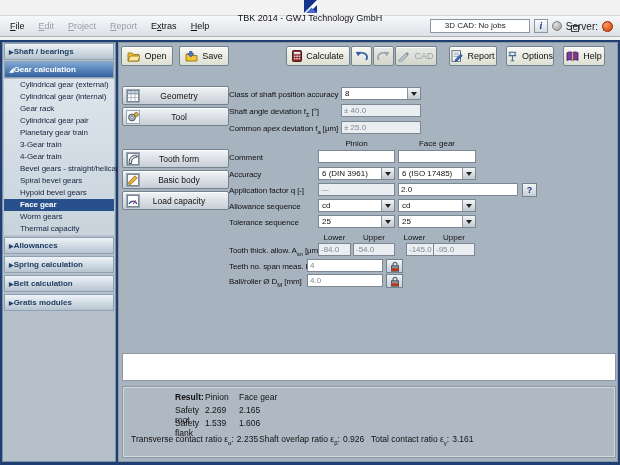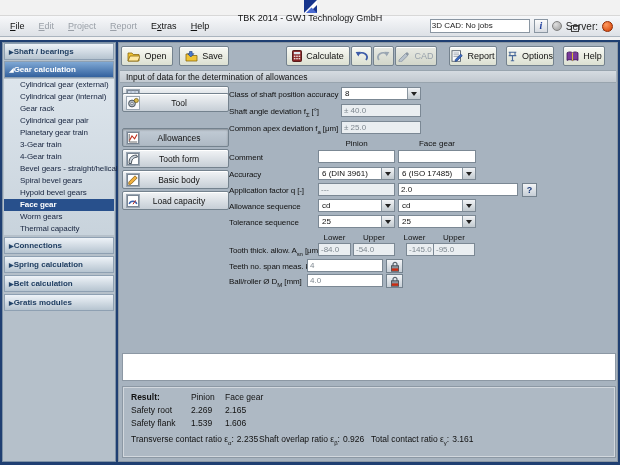--- a/index.html
+++ b/index.html
@@ -13,21 +13,21 @@
   .win-controls { margin-left:auto; display:flex; height:100%; }
   .win-btn { width:30px; display:flex; align-items:center; justify-content:center; font-size:10px; color:#333; cursor:default; }
   .maxbox { width:8px; height:7px; border:1px solid #444; display:inline-block; }
 
   
   .menubar { height:21px; background:linear-gradient(#f7f8fa,#dde1e6); display:flex; align-items:center; padding-left:3px; border-bottom:1px solid #aab4be; }
   .mi { font-size:9px; color:#111; padding:2px 7px; }
   .mi u { text-decoration:underline; }
   .mi.disabled { color:#9aa0a8; }
   .menu-right { margin-left:auto; display:flex; align-items:center; gap:4px; padding-right:7px; }
-  .cad-box { width:100px; height:14px; background:#fff; border:1px solid #8a96a2; font-size:8px; color:#222; padding:1px 1px; }
+  .cad-box { width:100px; height:14px; background:#fff; border:1px solid #8a96a2; font-size:8px; color:#222; padding:1px 14px; }
   .ibtn { width:14px; height:14px; background:linear-gradient(#fcfcfc,#d8dce2); border:1px solid #8a96a2; font-family:"Liberation Serif",serif; font-style:italic; font-weight:bold; font-size:10px; color:#1a3a9a; text-align:center; line-height:12px; }
   .dot { width:10px; height:10px; border-radius:50%; }
   .dot-gray { background:radial-gradient(circle at 35% 30%, #e0e0e0, #9a9a9a); border:1px solid #808080; }
   .dot-red { width:11px; height:11px; background:radial-gradient(circle at 35% 30%, #ff9a60, #d03c00); border:1px solid #902800; }
   .server-lbl { font-size:10px; color:#222;text-align:right; }
 
   
   .main { position:absolute; top:40px; left:0; right:0; bottom:0; background:#1f3f72; }
 
   
@@ -59,21 +59,21 @@
   .combo { position:absolute; height:13px; background:#fff; border:1px solid #7b8894; display:flex; }
   .combo-val { flex:1; font-size:8px; color:#111; padding:1px 0 0 3px; white-space:nowrap; overflow:hidden; }
   .combo-btn { width:13px; background:linear-gradient(#f2f4f6,#c2cad0); border-left:1px solid #8a96a0; display:flex; align-items:center; justify-content:center; }
   .tri { width:0; height:0; border-left:3px solid transparent; border-right:3px solid transparent; border-top:4px solid #222; }
   .colhead { position:absolute; font-size:8px; color:#111; text-align:center; }
   .sqbtn { position:absolute; height:14px; background:linear-gradient(#f2f4f6,#c6ced6); border:1px solid #74828e; display:flex; align-items:center; justify-content:center; font-size:9px; font-weight:bold; color:#1a3a7a; }
 
   .white-area { position:absolute; top:310px; left:3px; width:494px; height:28px; background:#fff; border:1px solid #8c98a4; }
   .result-panel { position:absolute; top:343px; left:3px; width:494px; height:72px; background:#aeb9c4; border:1px solid #8c98a4; box-shadow:inset 0 0 0 1px rgba(255,255,255,.45); font-size:8.5px; color:#111; }
   .rrow { position:absolute; left:8px; display:flex; }
-  .rlabel-col { width:60px; }
+  .rlabel-col { width:30px;margin-left:44px; }
   .rval1 { width:34px; }
   .rratio { position:absolute; top:47px; white-space:nowrap; }
   .rratio .val { margin-left:3px; }
 </style>
 </head>
 <body>
 
 <div class="window">
 
   <div class="titlebar">
@@ -131,21 +131,21 @@
         <div class="si">4-Gear train</div>
         <div class="si">Bevel gears - straight/helical</div>
         <div class="si">Spiral bevel gears</div>
         <div class="si">Hypoid bevel gears</div>
         <div class="si sel">Face gear</div>
         <div class="si">Worm gears</div>
         <div class="si">Thermal capacity</div>
       </div>
       <div class="sg" style="top:194px">
           <span class="arr">▶</span>
-          <span>Connections</span>
+          <span>Allowances</span>
         </div>
       <div class="sg" style="top:213px">
           <span class="arr">▶</span>
           <span>Spring calculation</span>
         </div>
       <div class="sg" style="top:232px">
           <span class="arr">▶</span>
           <span>Belt calculation</span>
         </div>
       <div class="sg" style="top:251px">
@@ -223,51 +223,40 @@
         <span>Options</span>
       </div>
       <div class="tb-btn" style="left:444px;width:42px">
         <svg width="13" height="11" viewBox="0 0 13 11">
             <path d="M1 1.8 C3 0.6 5 0.6 6.5 1.8 C8 0.6 10 0.6 12 1.8 V9.4 C10 8.4 8 8.4 6.5 9.6 C5 8.4 3 8.4 1 9.4 Z" fill="#7a3a9a" stroke="#3c1454" stroke-width="0.8"></path>
             <path d="M6.5 1.8 V9.6" stroke="#d8c030" stroke-width="1"></path>
           </svg>
         <span>Help</span>
       </div>
 
-      <div class="infobar">Input of data for the determination of allowances</div>
 
       <div class="navbtn" style="top:43px">
         <span class="nicon">
             <svg width="12" height="12">
               <rect x="0.5" y="0.5" width="11" height="11" fill="#fff" stroke="#7a8694"></rect>
               <rect x="0.5" y="0.5" width="11" height="3.2" fill="#c8d4e4" stroke="#7a8694"></rect>
               <path d="M0.5 3.7 H11.5 M0.5 7.6 H11.5 M4 0.5 V11.5 M8 0.5 V11.5" stroke="#9aa6b2" stroke-width="0.8" fill="none"></path>
             </svg>
           </span>
         <span class="nlabel">Geometry</span>
       </div>
-      <div class="navbtn" style="top:50px">
+      <div class="navbtn" style="top:64px">
         <span class="nicon">
             <svg width="12" height="12">
               <circle cx="5" cy="6.5" r="3.4" fill="#b0b8c2" stroke="#4c565e"></circle>
               <circle cx="5" cy="6.5" r="1.2" fill="#fff" stroke="#4c565e" stroke-width="0.6"></circle>
               <circle cx="9.3" cy="3.5" r="2.1" fill="#d8b84a" stroke="#6a5410" stroke-width="0.7"></circle>
             </svg>
           </span>
         <span class="nlabel">Tool</span>
-      </div>
-      <div class="navbtn active" style="top:85px">
-        <span class="nicon">
-            <svg width="12" height="12">
-              <rect x="0.5" y="0.5" width="11" height="11" fill="#fff" stroke="#7a8694"></rect>
-              <path d="M2.2 2 V10 H10.2" stroke="#444" stroke-width="0.8" fill="none"></path>
-              <path d="M2.5 8.6 L5 4 L7.6 6.8 L10 2.4" fill="none" stroke="#c03020" stroke-width="1.1"></path>
-            </svg>
-          </span>
-        <span class="nlabel">Allowances</span>
       </div>
       <div class="navbtn" style="top:106px">
         <span class="nicon">
             <svg width="12" height="12">
               <rect x="0.5" y="0.5" width="11" height="11" fill="#fff" stroke="#7a8694"></rect>
               <path d="M2 10.5 C2 5 4 2.5 9.5 2 L10.5 4 C6 4.6 4.6 6.5 4.4 10.5 Z" fill="#d0d8e0" stroke="#38424c" stroke-width="0.9"></path>
             </svg>
           </span>
         <span class="nlabel">Tooth form</span>
       </div>

